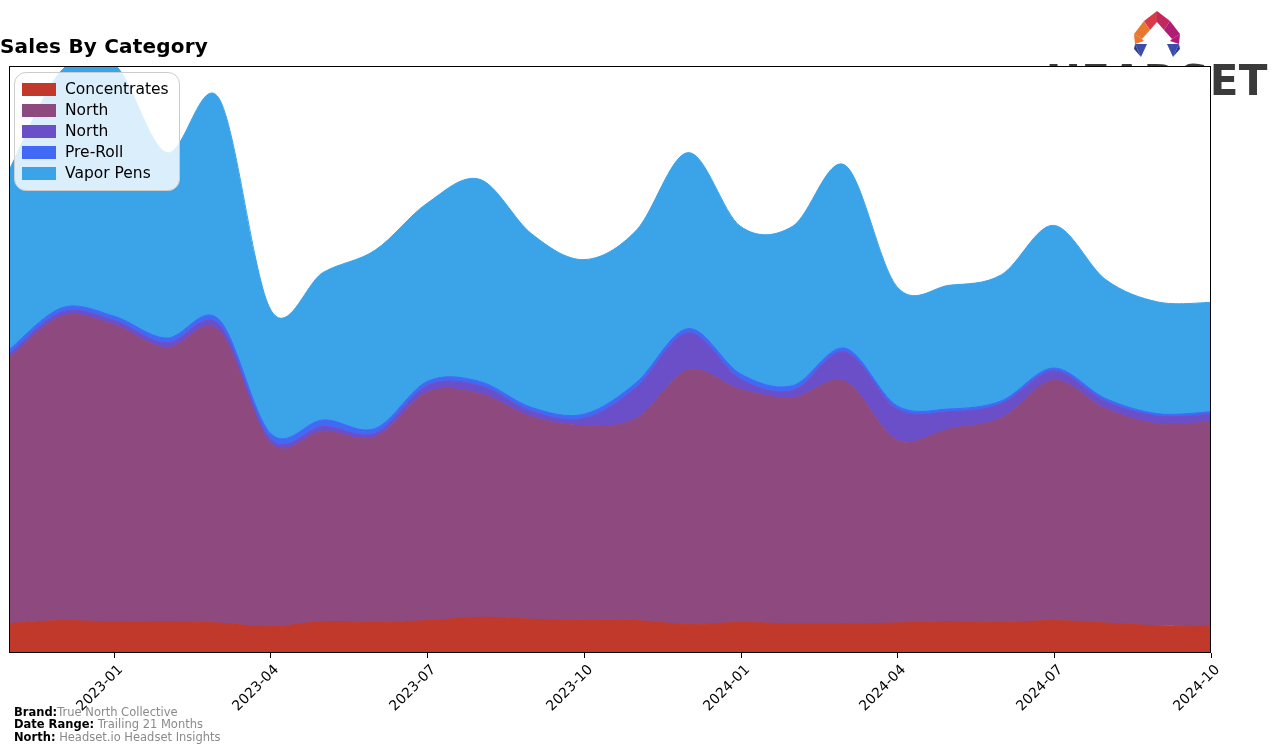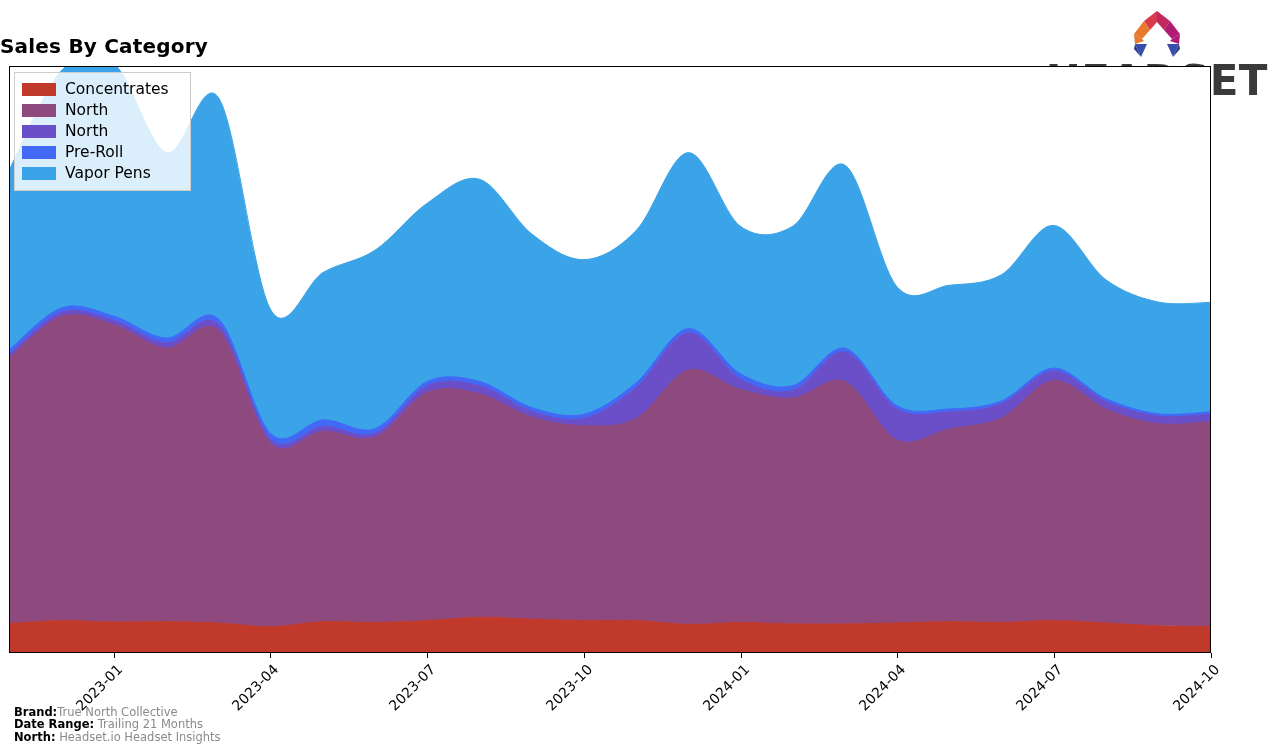--- a/index.html
+++ b/index.html
@@ -63,22 +63,22 @@
     height: 100%;
   }
 
   
   #legend {
     position: absolute;
     left: 4px;
     top: 5px;
     background: rgba(255,255,255,0.82);
     border: 1px solid #cccccc;
-    border-radius: 0;
-    padding: 6px 21px 6px 7px;
+    border-radius: 12px;
+    padding: 6px 10px 6px 7px;
     z-index: 5;
   }
   .legend-row {
     display: flex;
     align-items: center;
     height: 21px;
   }
   .legend-swatch {
     width: 34px;
     height: 13px;

